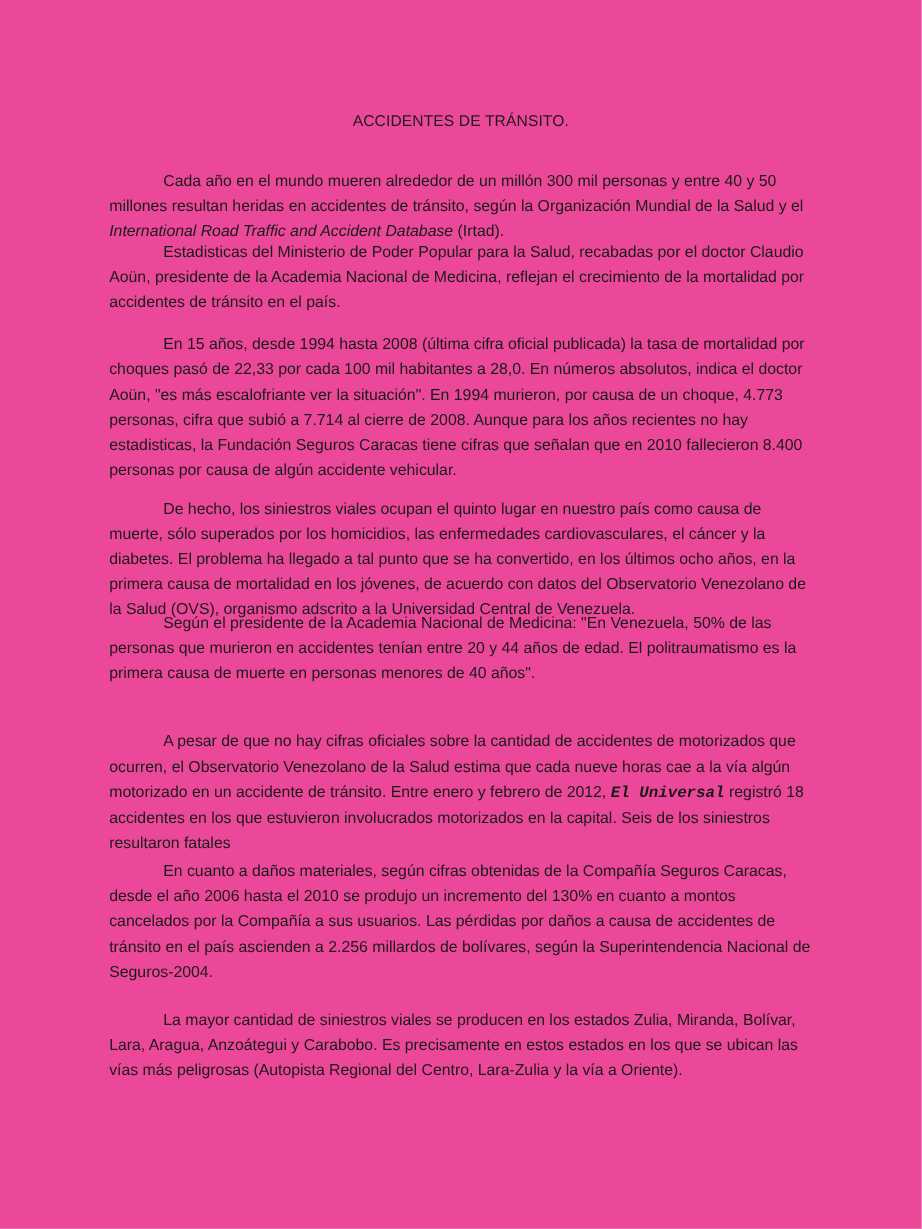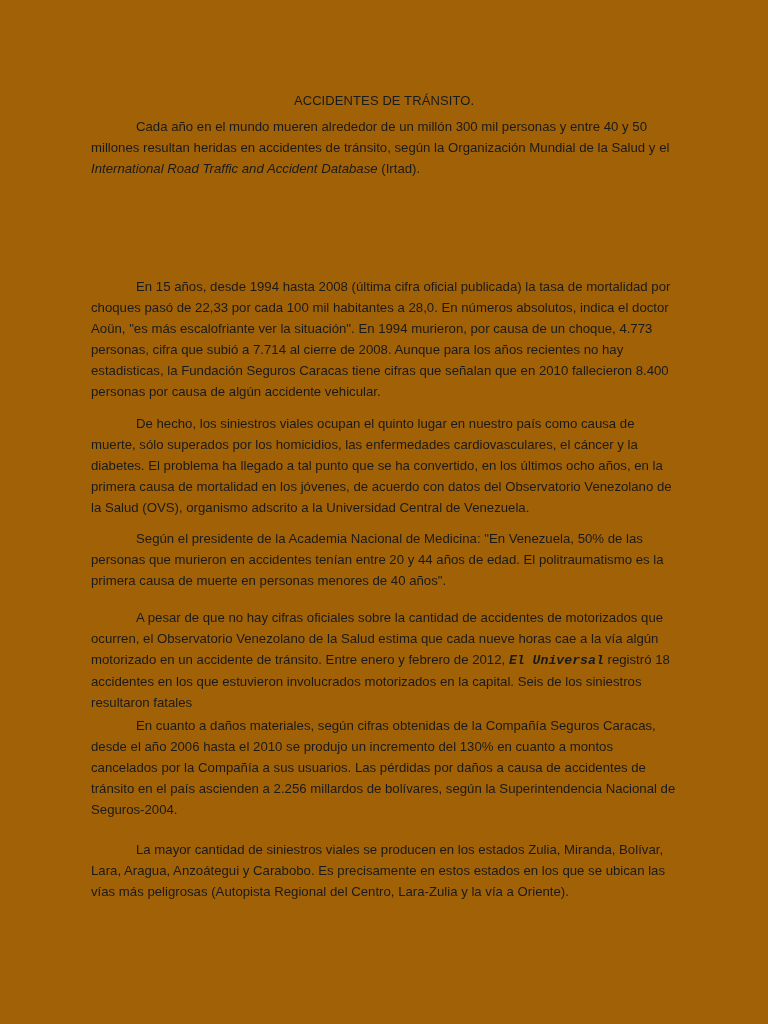--- a/index.html
+++ b/index.html
@@ -1,19 +1,19 @@
 <!DOCTYPE html>
 <html><head>
 <meta charset="utf-8">
 <style>
   html, body { margin: 0; padding: 0; background: #ffffff; }
   body { width: 768px; height: 1024px; overflow: hidden; position: relative; }
   .page {
     position: absolute; left: 0; top: 0; width: 768px; height: 1024px;
-    background: #a16207;
+    background: #ec4899;
     font-family: "Liberation Sans", sans-serif;
     color: #1a1a1a;
   }
   .title {
     position: absolute; left: 0; width: 768px; top: 93px;
     text-align: center; font-size: 13px; line-height: 16px; letter-spacing: 0.1px;
   }
   .para {
     position: absolute; left: 91px; width: 588px;
     font-size: 13.2px; line-height: 21px; letter-spacing: 0px;
@@ -21,27 +21,28 @@
   }
   .para .it { font-style: italic; }
   .para .bi { font-style: italic; font-weight: bold; font-family: Liberation Mono, monospace; }
 </style>
 </head>
 <body>
 
 <div class="page">
   <div class="title">ACCIDENTES DE TRÁNSITO.</div>
 
-  <p class="para" style="top:116px;"><span>Cada año en el mundo mueren alrededor de un millón 300 mil personas y entre 40 y 50 millones resultan heridas en accidentes de tránsito, según la Organización Mundial de la Salud y el </span><span class="it">International Road Traffic and Accident Database</span><span> (Irtad).</span></p>
+  <p class="para" style="top:140px;"><span>Cada año en el mundo mueren alrededor de un millón 300 mil personas y entre 40 y 50 millones resultan heridas en accidentes de tránsito, según la Organización Mundial de la Salud y el </span><span class="it">International Road Traffic and Accident Database</span><span> (Irtad).</span></p>
 
+  <p class="para" style="top:199px;">Estadisticas del Ministerio de Poder Popular para la Salud, recabadas por el doctor Claudio Aoün, presidente de la Academia Nacional de Medicina, reflejan el crecimiento de la mortalidad por accidentes de tránsito en el país.</p>
 
   <p class="para" style="top:276px;">En 15 años, desde 1994 hasta 2008 (última cifra oficial publicada) la tasa de mortalidad por choques pasó de 22,33 por cada 100 mil habitantes a 28,0. En números absolutos, indica el doctor Aoün, "es más escalofriante ver la situación". En 1994 murieron, por causa de un choque, 4.773 personas, cifra que subió a 7.714 al cierre de 2008. Aunque para los años recientes no hay estadisticas, la Fundación Seguros Caracas tiene cifras que señalan que en 2010 fallecieron 8.400 personas por causa de algún accidente vehicular.</p>
 
   <p class="para" style="top:413px;">De hecho, los siniestros viales ocupan el quinto lugar en nuestro país como causa de muerte, sólo superados por los homicidios, las enfermedades cardiovasculares, el cáncer y la diabetes. El problema ha llegado a tal punto que se ha convertido, en los últimos ocho años, en la primera causa de mortalidad en los jóvenes, de acuerdo con datos del Observatorio Venezolano de la Salud (OVS), organismo adscrito a la Universidad Central de Venezuela.</p>
 
-  <p class="para" style="top:528px;">Según el presidente de la Academia Nacional de Medicina: "En Venezuela, 50% de las personas que murieron en accidentes tenían entre 20 y 44 años de edad. El politraumatismo es la primera causa de muerte en personas menores de 40 años".</p>
+  <p class="para" style="top:508px;">Según el presidente de la Academia Nacional de Medicina: "En Venezuela, 50% de las personas que murieron en accidentes tenían entre 20 y 44 años de edad. El politraumatismo es la primera causa de muerte en personas menores de 40 años".</p>
 
   <p class="para" style="top:607px;"><span>A pesar de que no hay cifras oficiales sobre la cantidad de accidentes de motorizados que ocurren, el Observatorio Venezolano de la Salud estima que cada nueve horas cae a la vía algún motorizado en un accidente de tránsito. Entre enero y febrero de 2012, </span><span class="bi">El Universal</span><span> registró 18 accidentes en los que estuvieron involucrados motorizados en la capital. Seis de los siniestros resultaron fatales</span></p>
 
   <p class="para" style="top:715px;">En cuanto a daños materiales, según cifras obtenidas de la Compañía Seguros Caracas, desde el año 2006 hasta el 2010 se produjo un incremento del 130% en cuanto a montos cancelados por la Compañía  a sus usuarios. Las pérdidas por daños a causa de accidentes de tránsito en el país ascienden a 2.256 millardos de bolívares, según la Superintendencia Nacional de Seguros-2004.</p>
 
   <p class="para" style="top:839px;">La mayor cantidad de siniestros viales se producen en los estados Zulia, Miranda, Bolívar, Lara, Aragua, Anzoátegui y Carabobo. Es precisamente en estos estados en los que se ubican las vías más peligrosas (Autopista Regional del Centro, Lara-Zulia y la vía a Oriente).</p>
 </div>
 
 </body></html>

